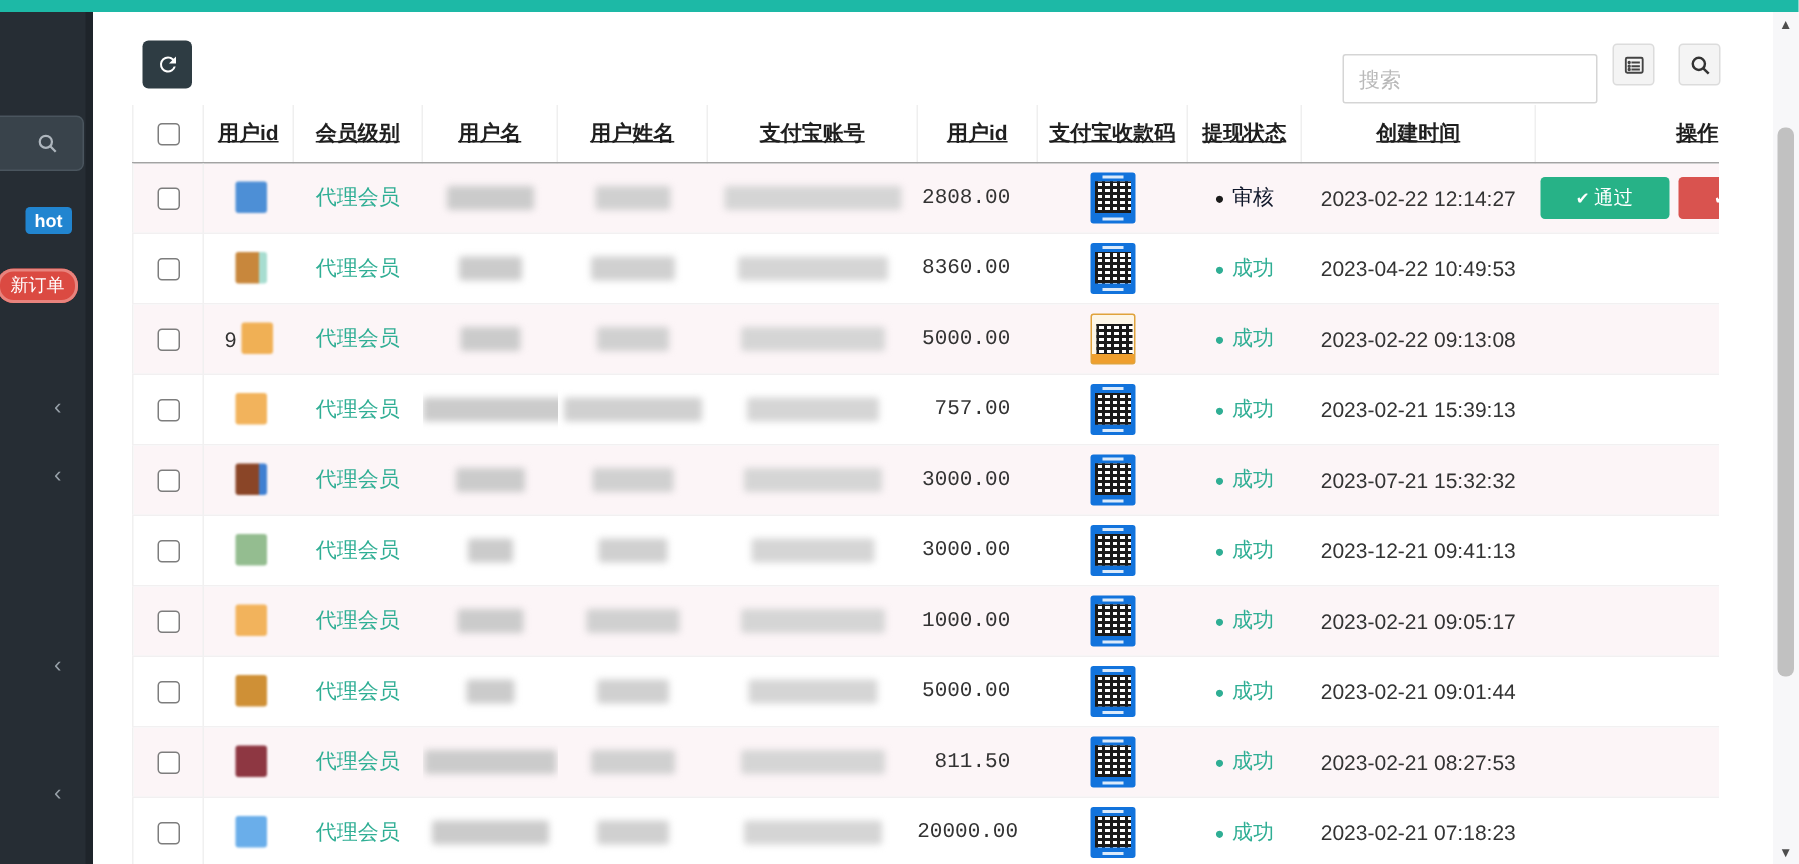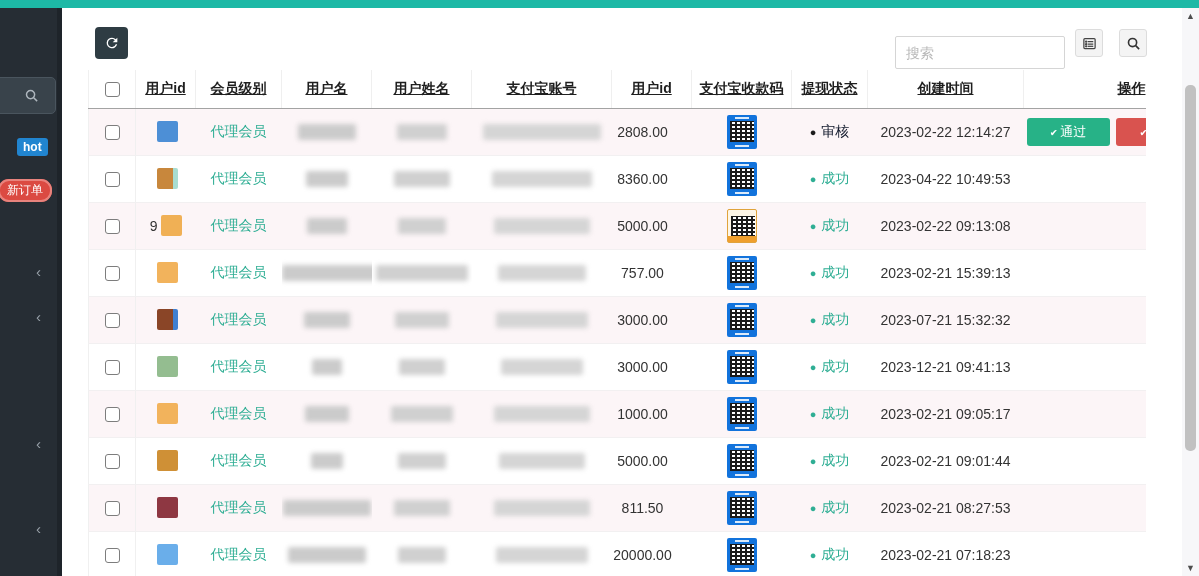--- a/index.html
+++ b/index.html
@@ -54,27 +54,27 @@
   tbody tr:nth-child(odd) { background:#fcf5f7; }
   tbody td:first-child { border-right:1px solid #f0f0f0; }
   input[type=checkbox] { appearance:none; width:15px; height:15px;
     border:1px solid #7d7d7d; border-radius:3px; background:#fff; cursor:pointer;
     vertical-align:middle; }
   .idcell { display:flex; align-items:center; justify-content:center; gap:3px; }
   .avatar { width:21px; height:21px; border-radius:2px; filter:blur(.6px); }
   .level { color:var(--green,#2fae94); cursor:pointer; }
   .blur { height:16px; border-radius:2px; background:#cbcbcb; filter:blur(2.5px);
     display:inline-block; vertical-align:middle; }
-  .td-amount { text-align:center; padding-right:18px; }
+  .td-amount { text-align:right; padding-right:18px;font-family:Liberation Mono, monospace; }
   .dot { font-size:11px; margin-right:5px; }
   .st-success .dot, .st-success .st-label { color:var(--green,#2fae94); }
   .st-pending .dot { color:#1b1b1b; } .st-pending .st-label { color:#0f172a; }
   .act-btn { border:none; border-radius:3px; color:#fff; font-size:13px;
     padding:5px 24px; cursor:pointer; margin:0 3px;
-    font-family:Liberation Mono, monospace; }
+    font-family:Liberation Serif, serif; }
   .act-pass { background:var(--btn-green,#27b287); }
   .act-reject { background:var(--btn-red,#d9534f); }
   .act-check { font-size:11px; margin-right:3px; }
 
   
   .qr { width:30px; height:34px; margin:0 auto; border-radius:2px;
     position:relative; cursor:pointer; }
   .qr-blue { background:#1273dc; }
   .qr-orange { background:#fdf6e7; border:1px solid #e0a33c; }
   .qr-orange::after { content:""; position:absolute; left:0; right:0; bottom:0;

